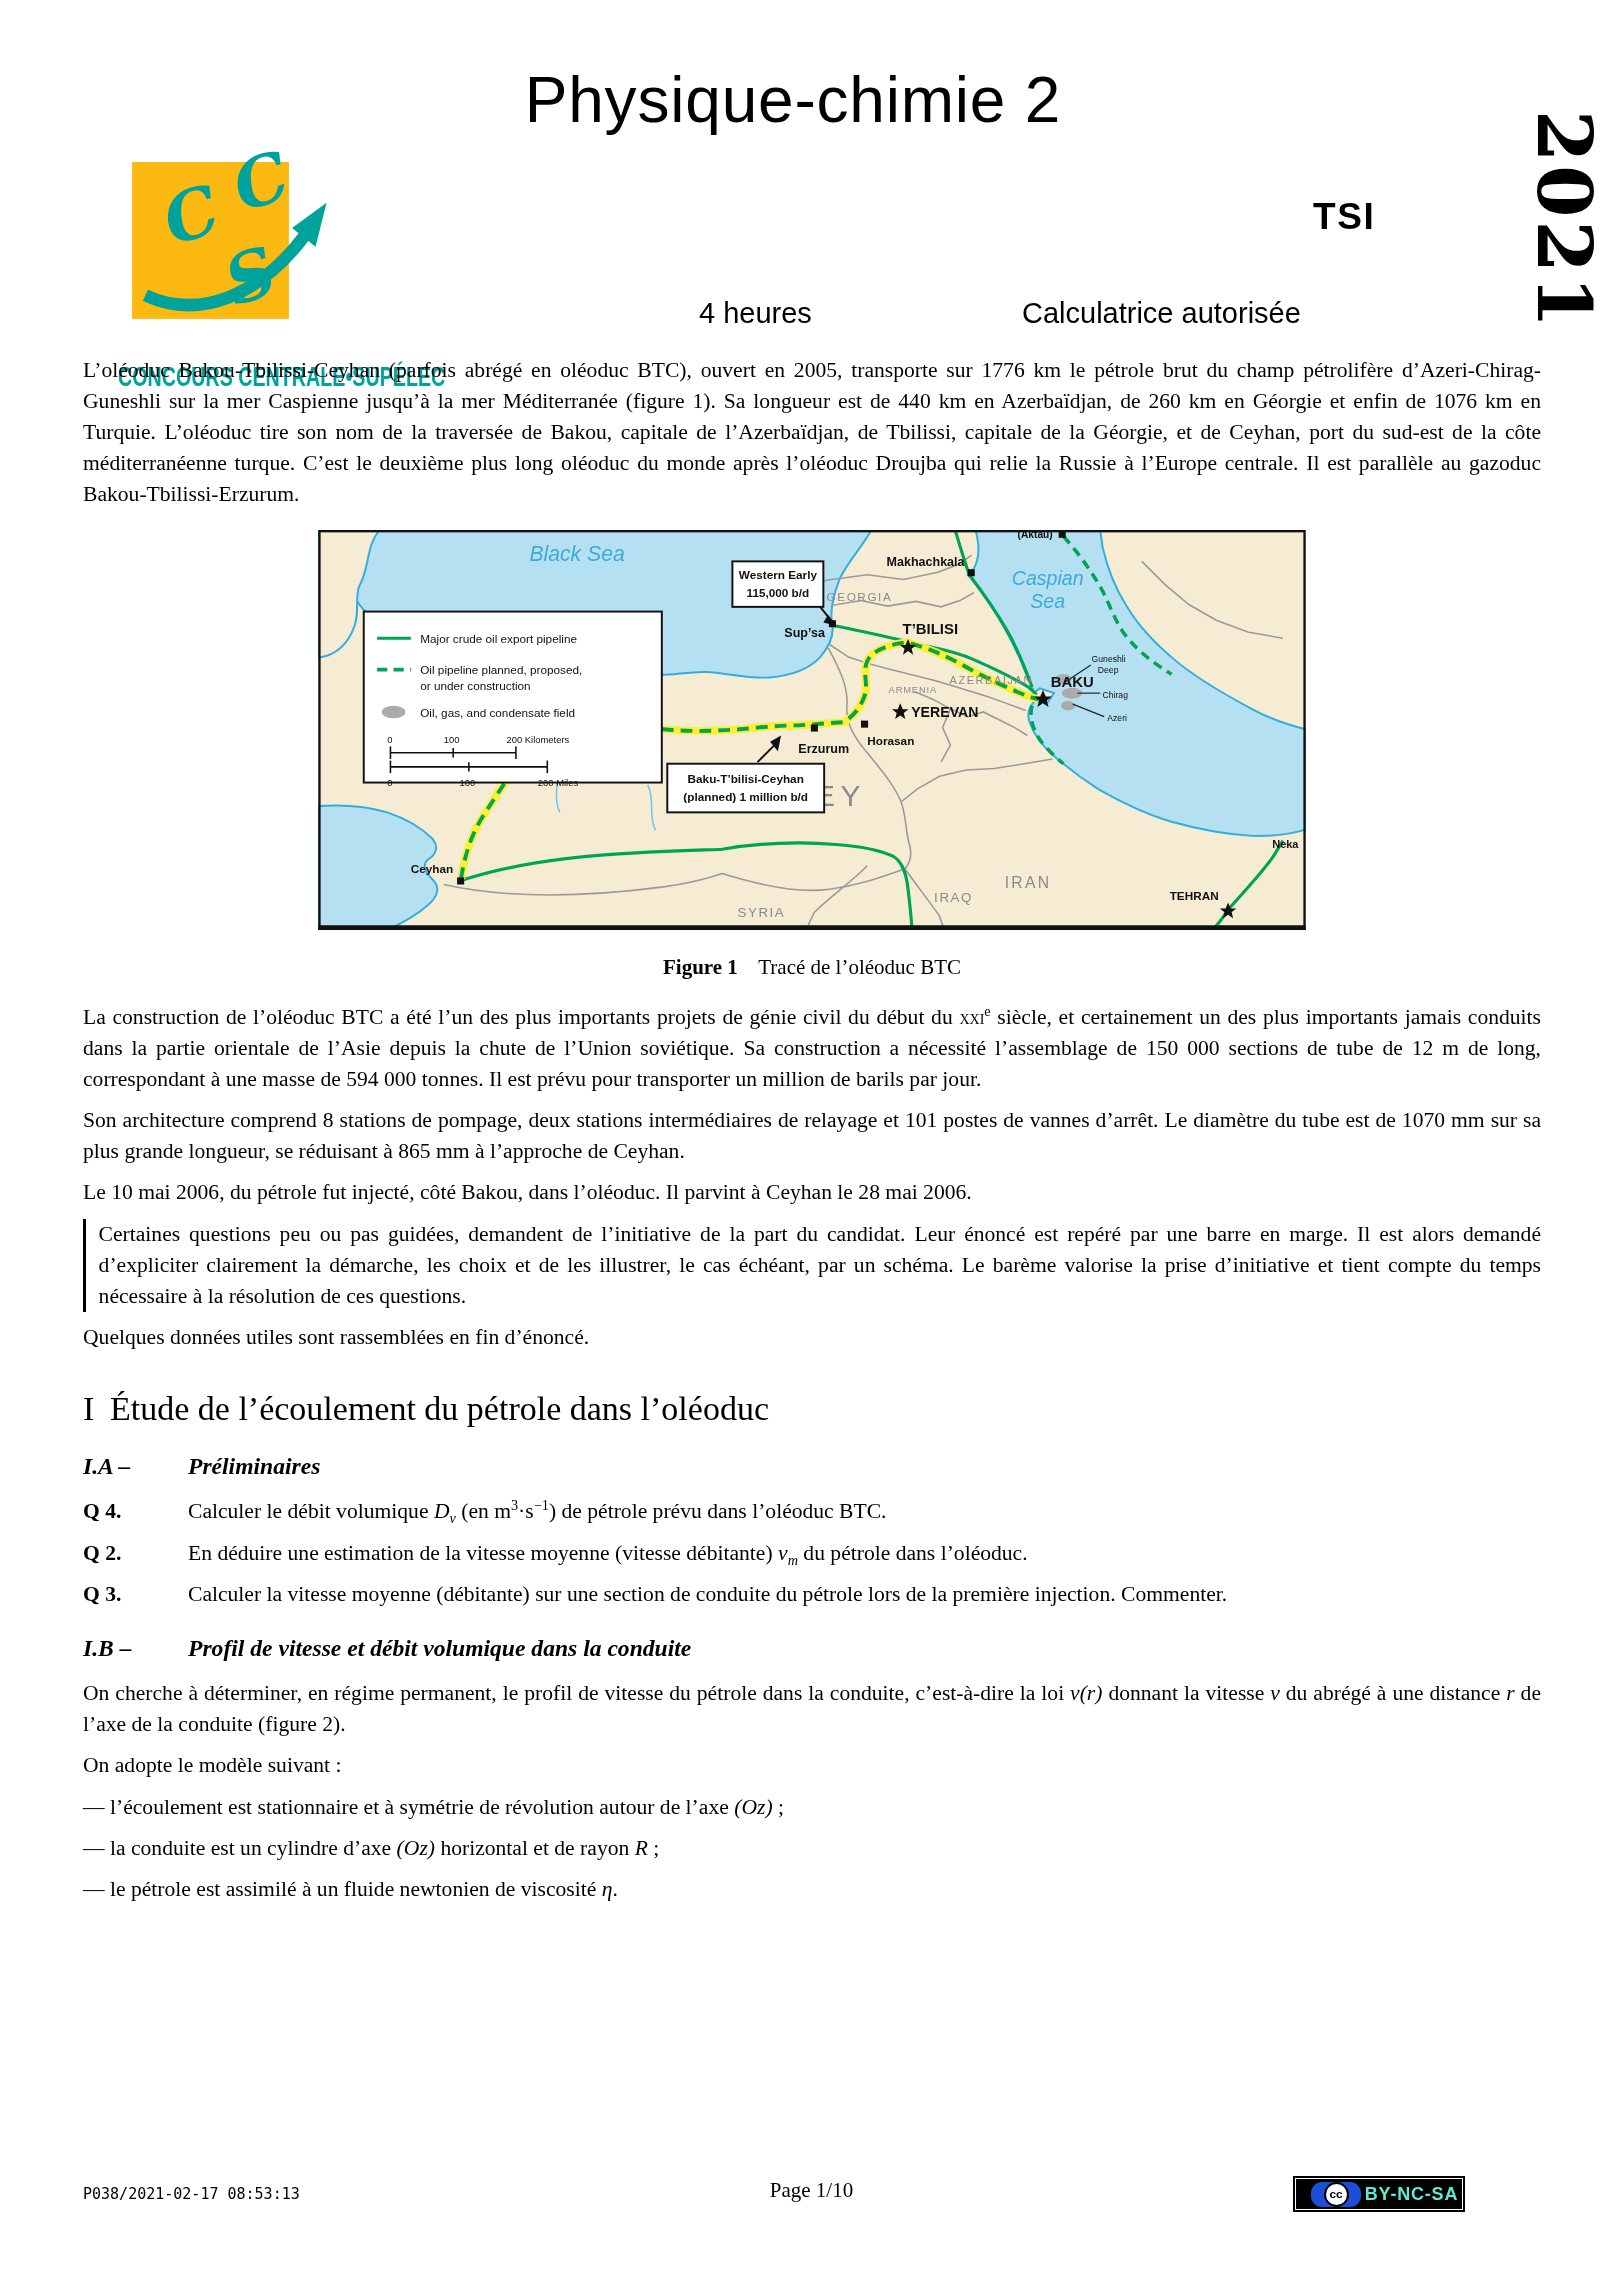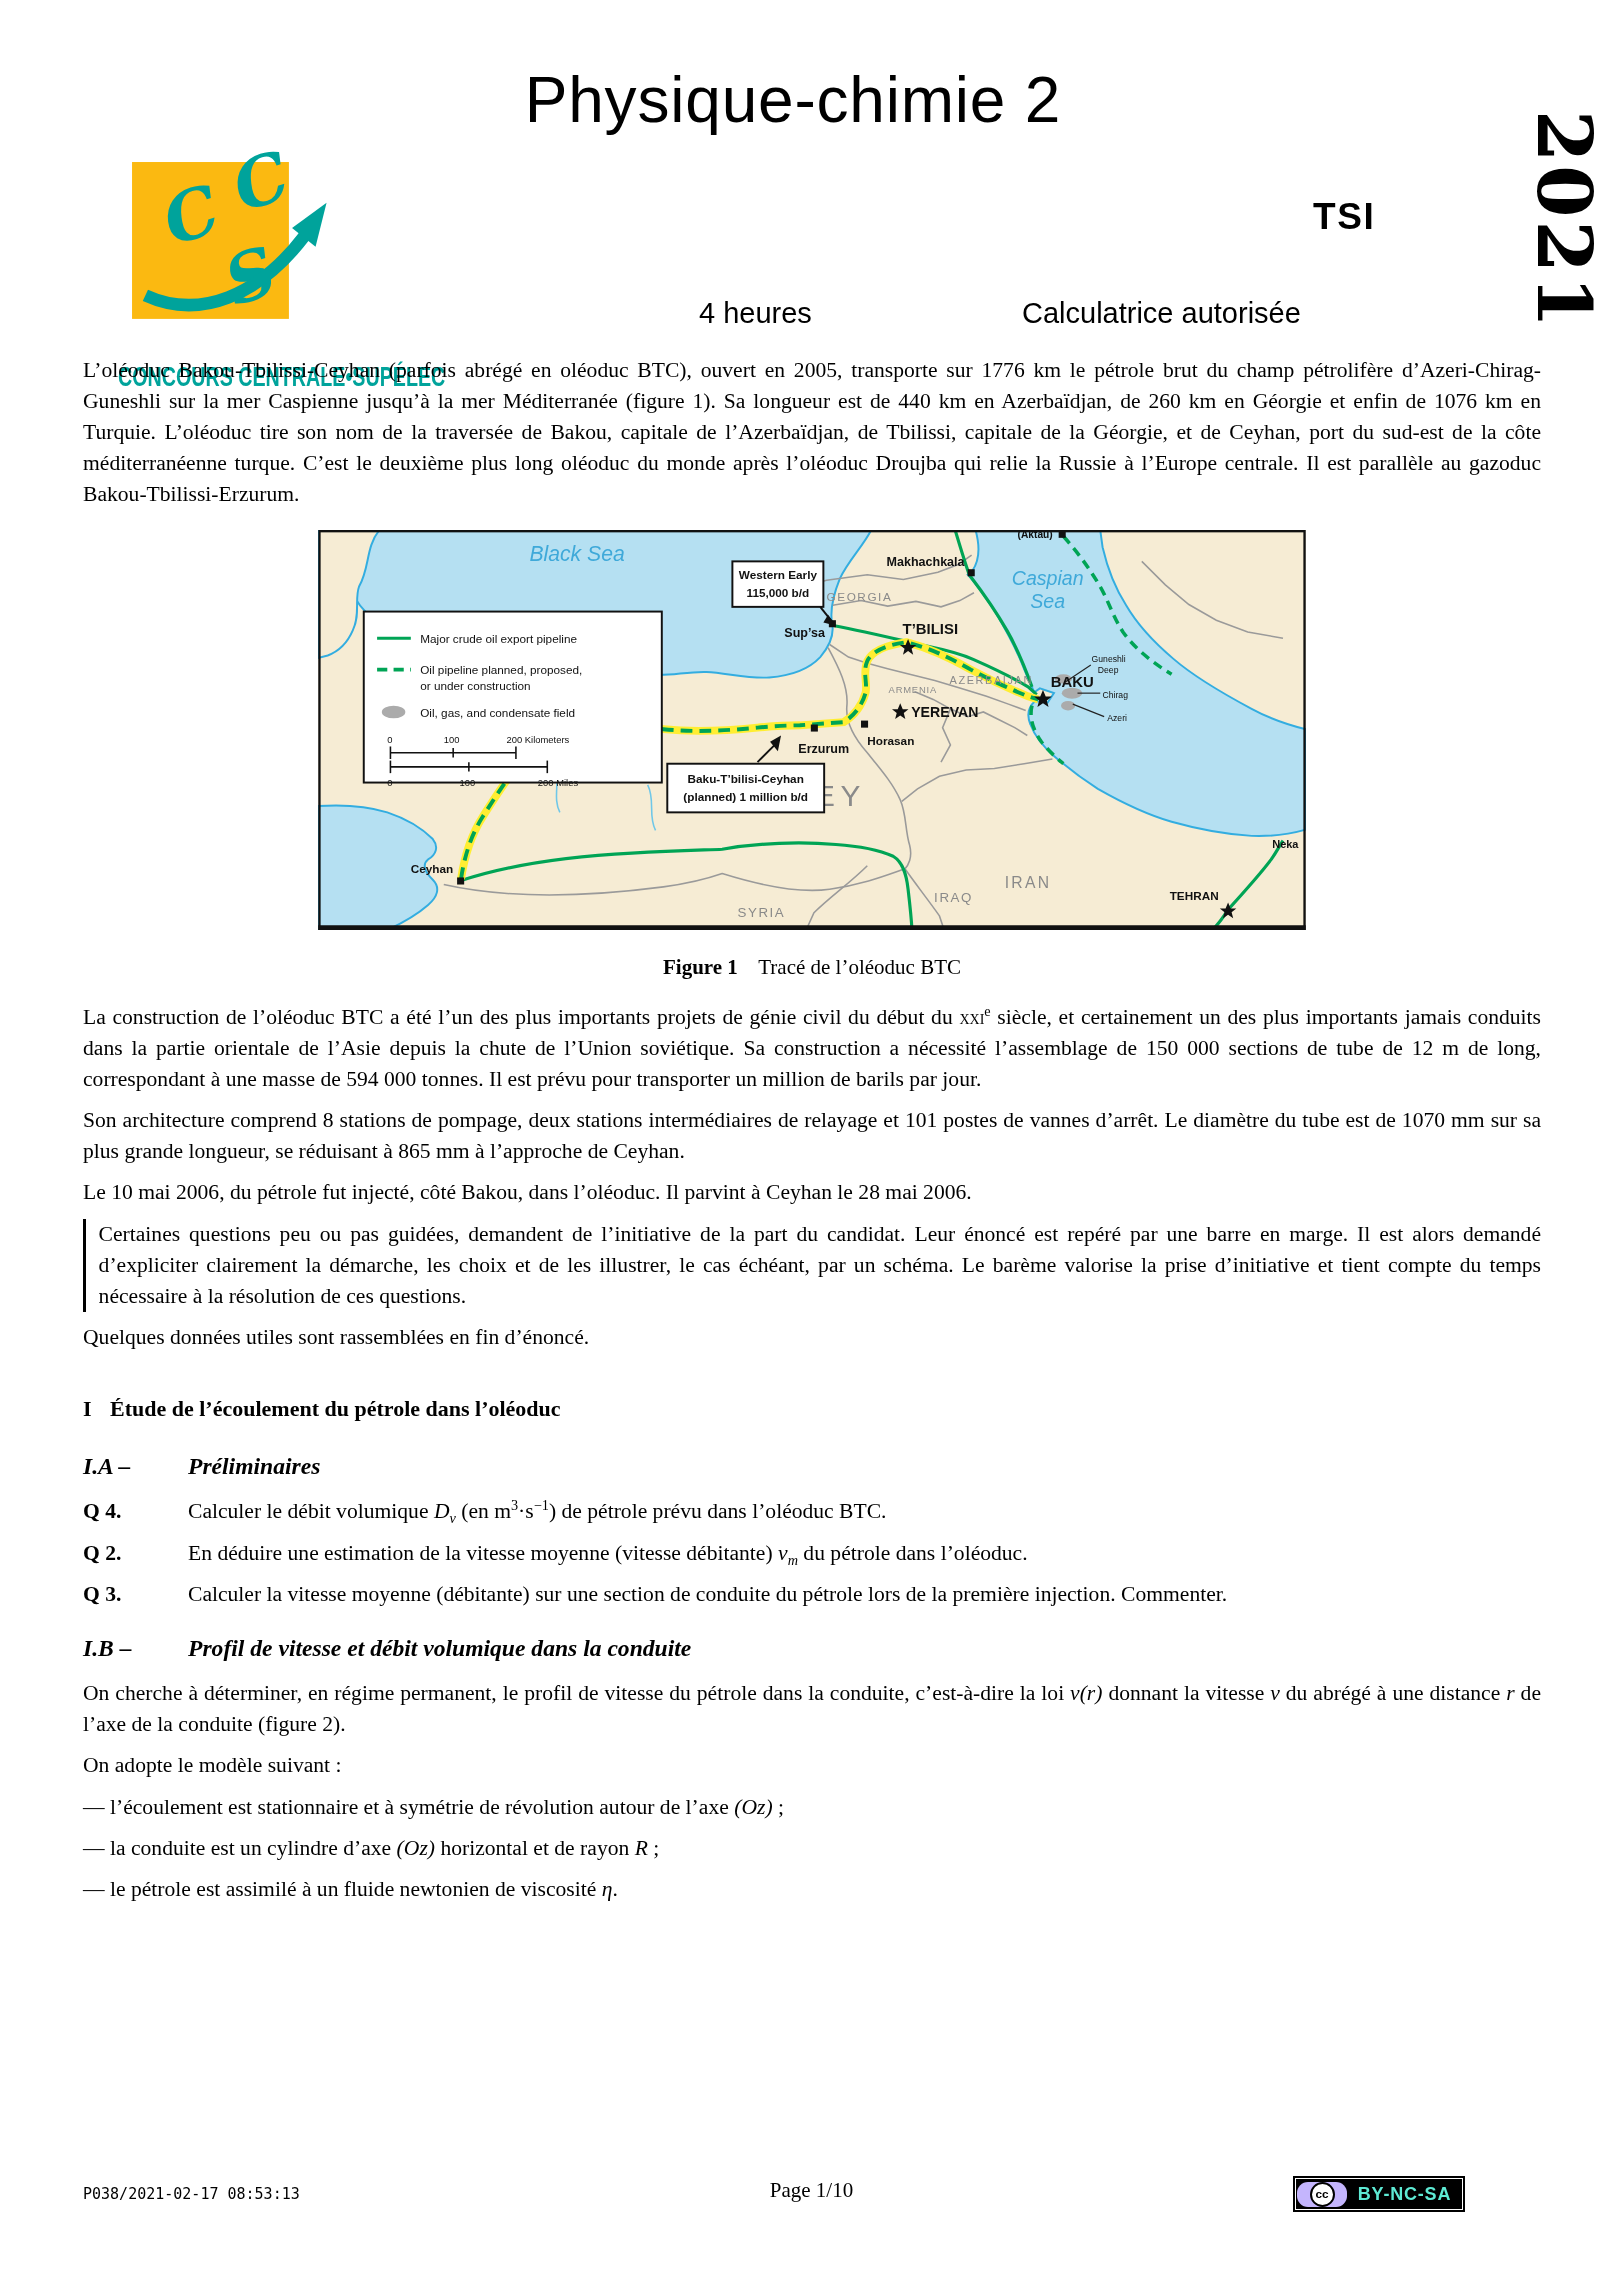--- a/index.html
+++ b/index.html
@@ -27,34 +27,34 @@
   .content p + p{margin-top:10.2px;}
   .mi{font-style:italic;}
   .sc{font-variant:small-caps;font-size:0.92em;}
   sup{font-size:0.66em;line-height:0;}
   sub{font-size:0.66em;line-height:0;}
   .figwrap{width:988px;margin:20.4px auto 0 auto;}
   .figcap{text-align:center;margin-top:12.6px;margin-bottom:19px;font-size:21px;}
   .figcap .flabel{font-weight:bold;}
   .figcap .gap{display:inline-block;width:20.4px;}
   .note{border-left:3.9px solid #000;padding-left:12.6px;margin-left:-16.5px;margin-top:10.2px;}
-  h1.sec{font-size:22px;margin:36px 0 20.4px 0;font-weight:bold;line-height:39px;}
+  h1.sec{font-size:34px;margin:36px 0 20.4px 0;font-weight:normal;line-height:39px;}
   h1.sec .secnum{display:inline-block;min-width:27px;}
   .subhead{font-weight:bold;font-style:italic;font-size:23.6px;margin:23.6px 0 14px 0;}
   .subhead .subnum{display:inline-block;width:105px;font-style:italic;}
   .qnum{display:inline-block;width:105px;font-weight:bold;font-style:normal;}
   .bullet{margin-top:8.6px;}
   
   .f-left{position:absolute;left:83px;top:2185px;font-family:"DejaVu Sans Mono",monospace;
           font-size:15px;letter-spacing:0px;}
   .f-center{position:absolute;left:0;top:2178px;width:1623px;text-align:center;font-size:21px;}
   .badge{position:absolute;left:1295px;top:2178px;width:166px;height:30px;background:#000;
          border:1.6px solid #fff;outline:2.4px solid #000;display:flex;align-items:center;
          font-family:"Liberation Sans",sans-serif;}
-  .ccwrap{width:50px;height:25px;margin-left:1px;background:#c4b5fd;border-radius:11px;
+  .ccwrap{width:50px;height:25px;margin-left:15px;background:#1d4ed8;border-radius:11px;
           display:flex;align-items:flex-end;justify-content:center;}
   .cccirc{width:21px;height:21px;border-radius:50%;background:#fff;border:2.4px solid #000;
           display:flex;align-items:center;justify-content:center;font-weight:bold;font-size:11.8px;color:#000;}
   .badge-text{flex:1;text-align:center;color:#5eead4;font-weight:bold;font-size:18px;letter-spacing:0.8px;}
   
   .msvg text{font-family:"Liberation Sans",sans-serif;}
 </style>
 </head>
 <body>
 

